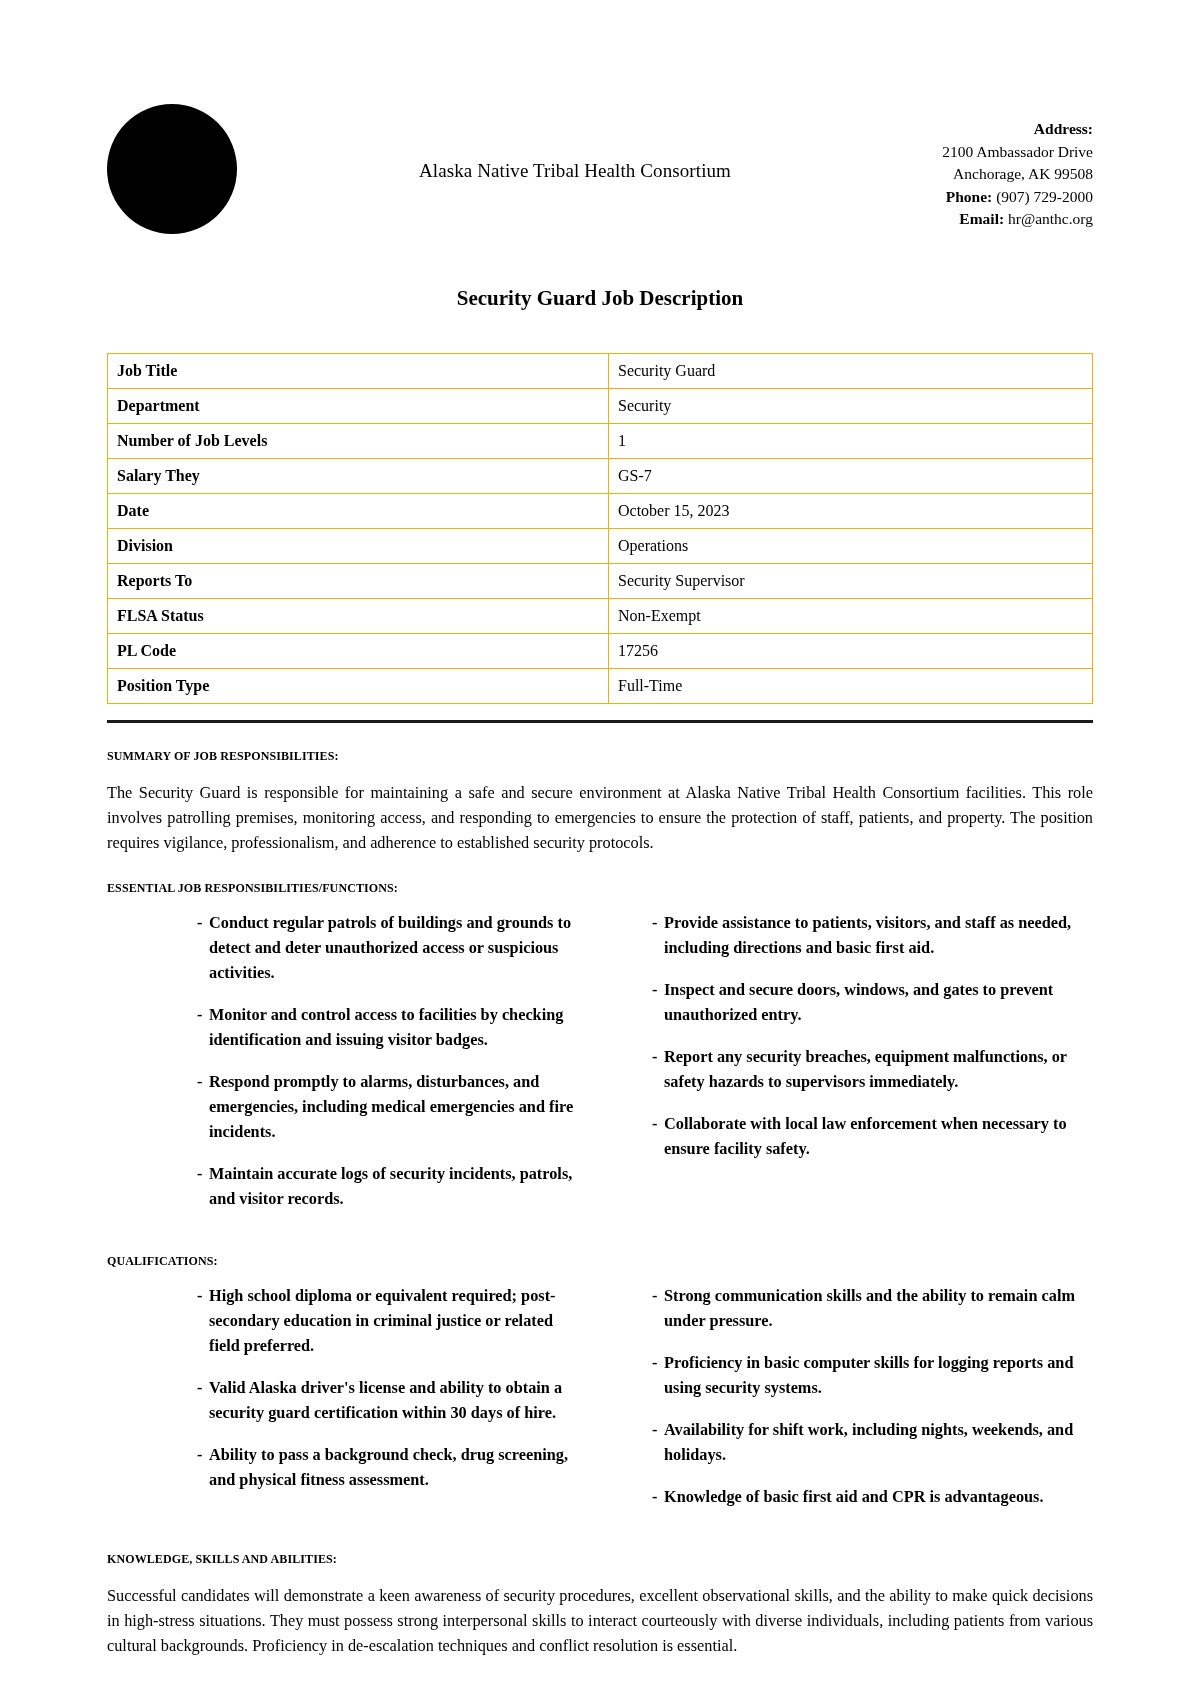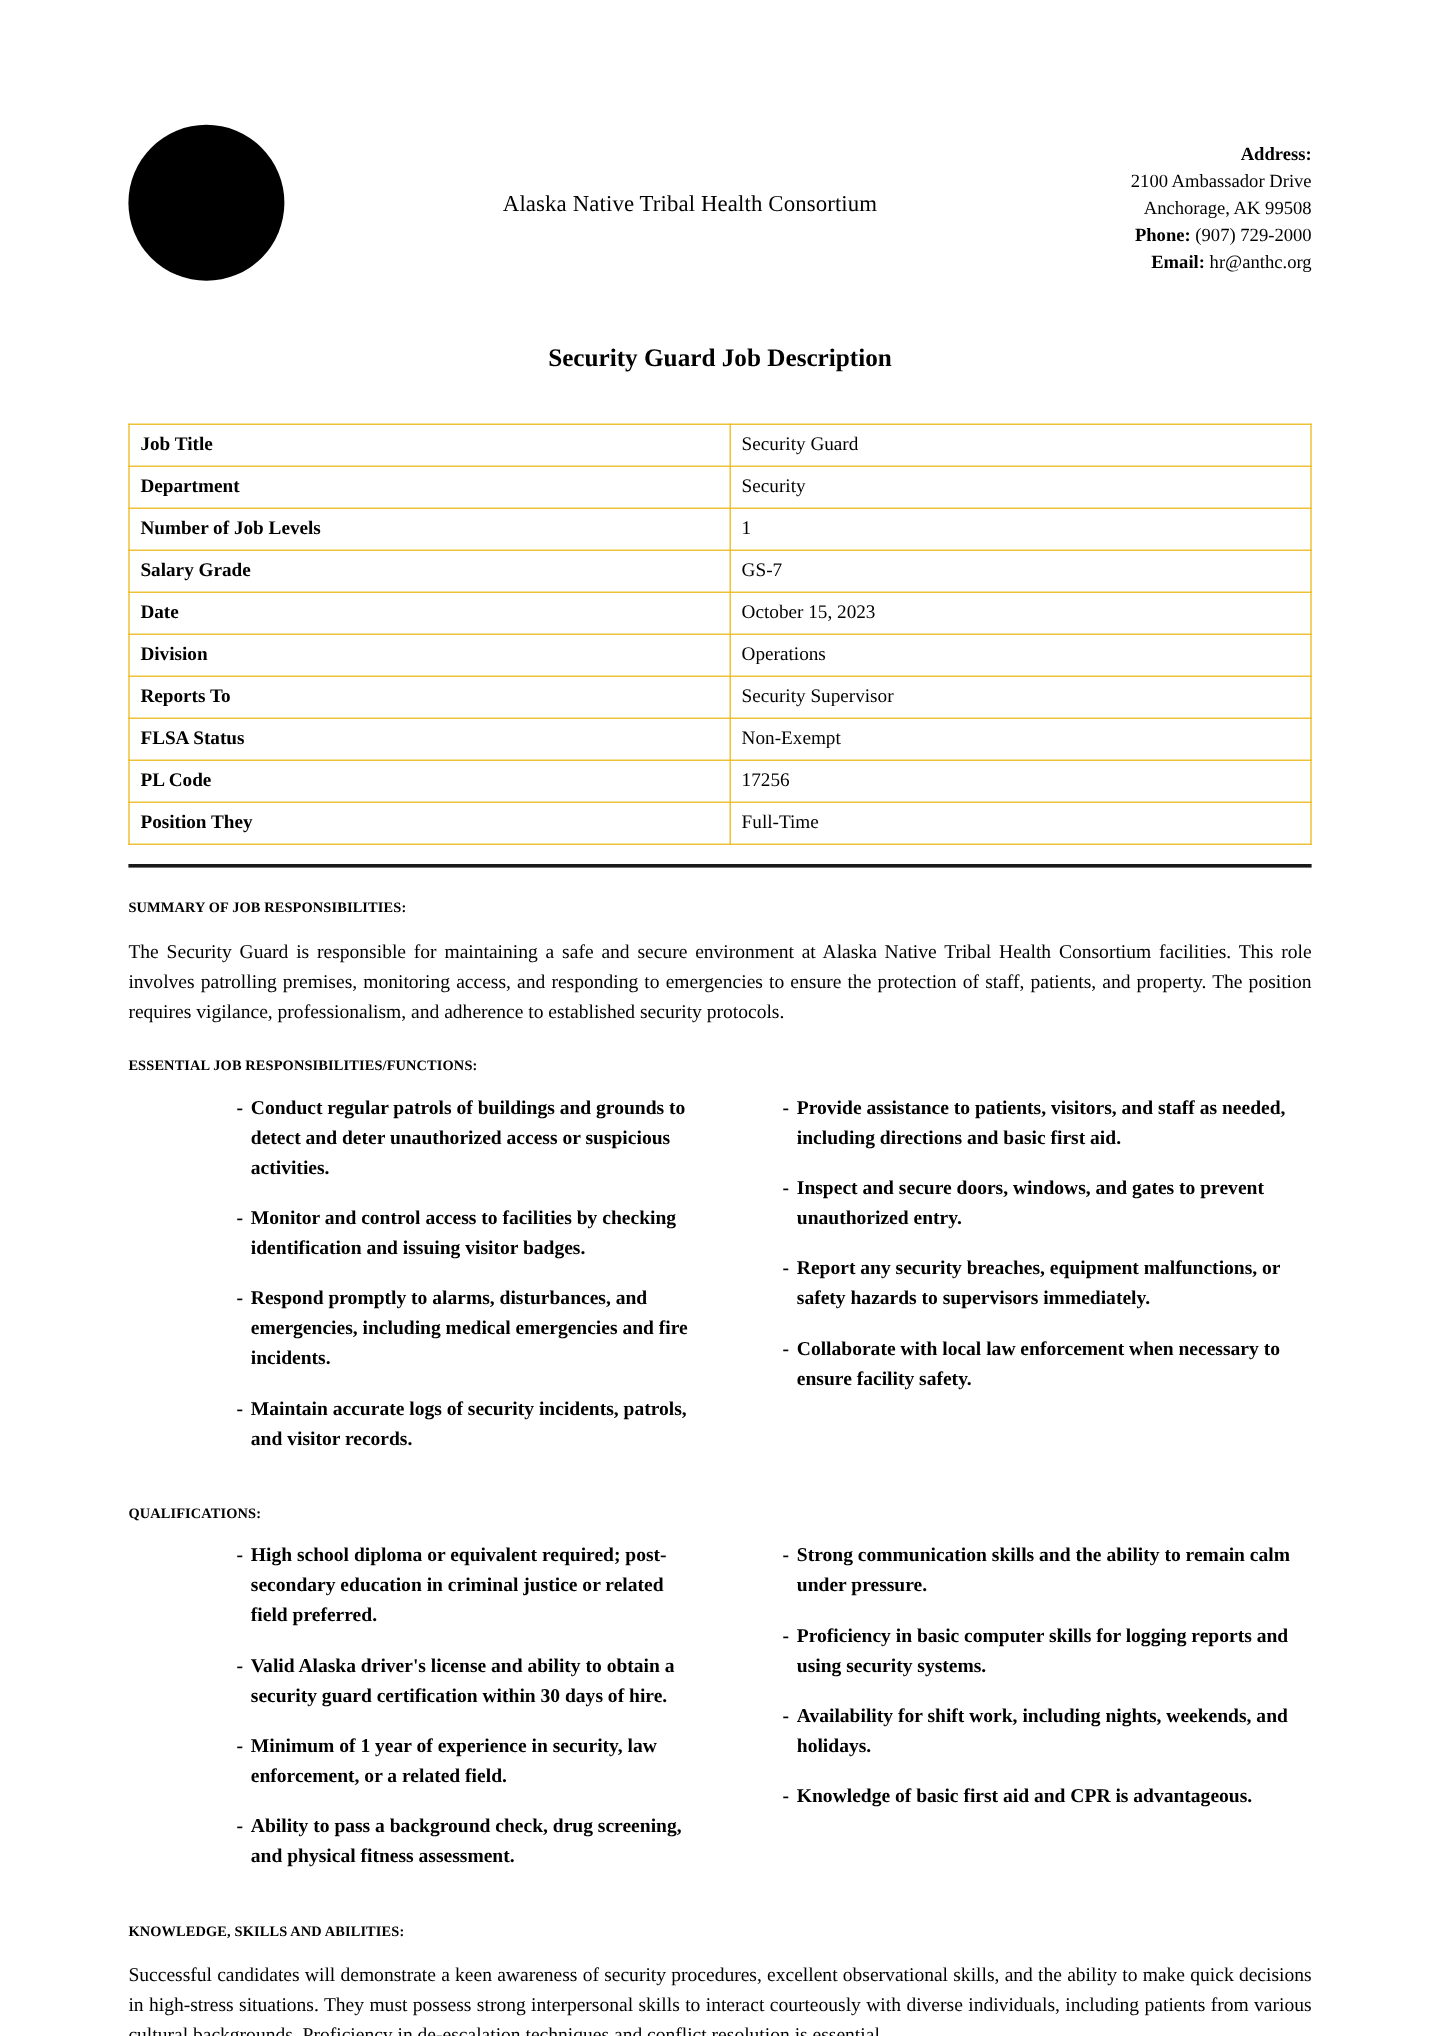--- a/index.html
+++ b/index.html
@@ -182,21 +182,21 @@
       </tr>
       <tr>
         <td class="k">Department</td>
         <td class="v">Security</td>
       </tr>
       <tr>
         <td class="k">Number of Job Levels</td>
         <td class="v">1</td>
       </tr>
       <tr>
-        <td class="k">Salary Grade</td>
+        <td class="k">Salary They</td>
         <td class="v">GS-7</td>
       </tr>
       <tr>
         <td class="k">Date</td>
         <td class="v">October 15, 2023</td>
       </tr>
       <tr>
         <td class="k">Division</td>
         <td class="v">Operations</td>
       </tr>
@@ -206,21 +206,21 @@
       </tr>
       <tr>
         <td class="k">FLSA Status</td>
         <td class="v">Non-Exempt</td>
       </tr>
       <tr>
         <td class="k">PL Code</td>
         <td class="v">17256</td>
       </tr>
       <tr>
-        <td class="k">Position They</td>
+        <td class="k">Position Type</td>
         <td class="v">Full-Time</td>
       </tr>
     </tbody>
   </table>
 
   <hr class="divider">
 
   <h2 class="sec">SUMMARY OF JOB RESPONSIBILITIES:</h2>
   <p class="body">The Security Guard is responsible for maintaining a safe and secure environment at Alaska Native Tribal Health Consortium facilities. This role involves patrolling premises, monitoring access, and responding to emergencies to ensure the protection of staff, patients, and property. The position requires vigilance, professionalism, and adherence to established security protocols.</p>
 
@@ -243,21 +243,20 @@
       </ul>
     </div>
   </div>
 
   <h2 class="sec">QUALIFICATIONS:</h2>
   <div class="cols">
     <div class="col left">
       <ul class="bl">
         <li>High school diploma or equivalent required; post-secondary education in criminal justice or related field preferred.</li>
         <li>Valid Alaska driver's license and ability to obtain a security guard certification within 30 days of hire.</li>
-        <li>Minimum of 1 year of experience in security, law enforcement, or a related field.</li>
         <li>Ability to pass a background check, drug screening, and physical fitness assessment.</li>
       </ul>
     </div>
     <div class="col right">
       <ul class="bl">
         <li>Strong communication skills and the ability to remain calm under pressure.</li>
         <li>Proficiency in basic computer skills for logging reports and using security systems.</li>
         <li>Availability for shift work, including nights, weekends, and holidays.</li>
         <li>Knowledge of basic first aid and CPR is advantageous.</li>
       </ul>

